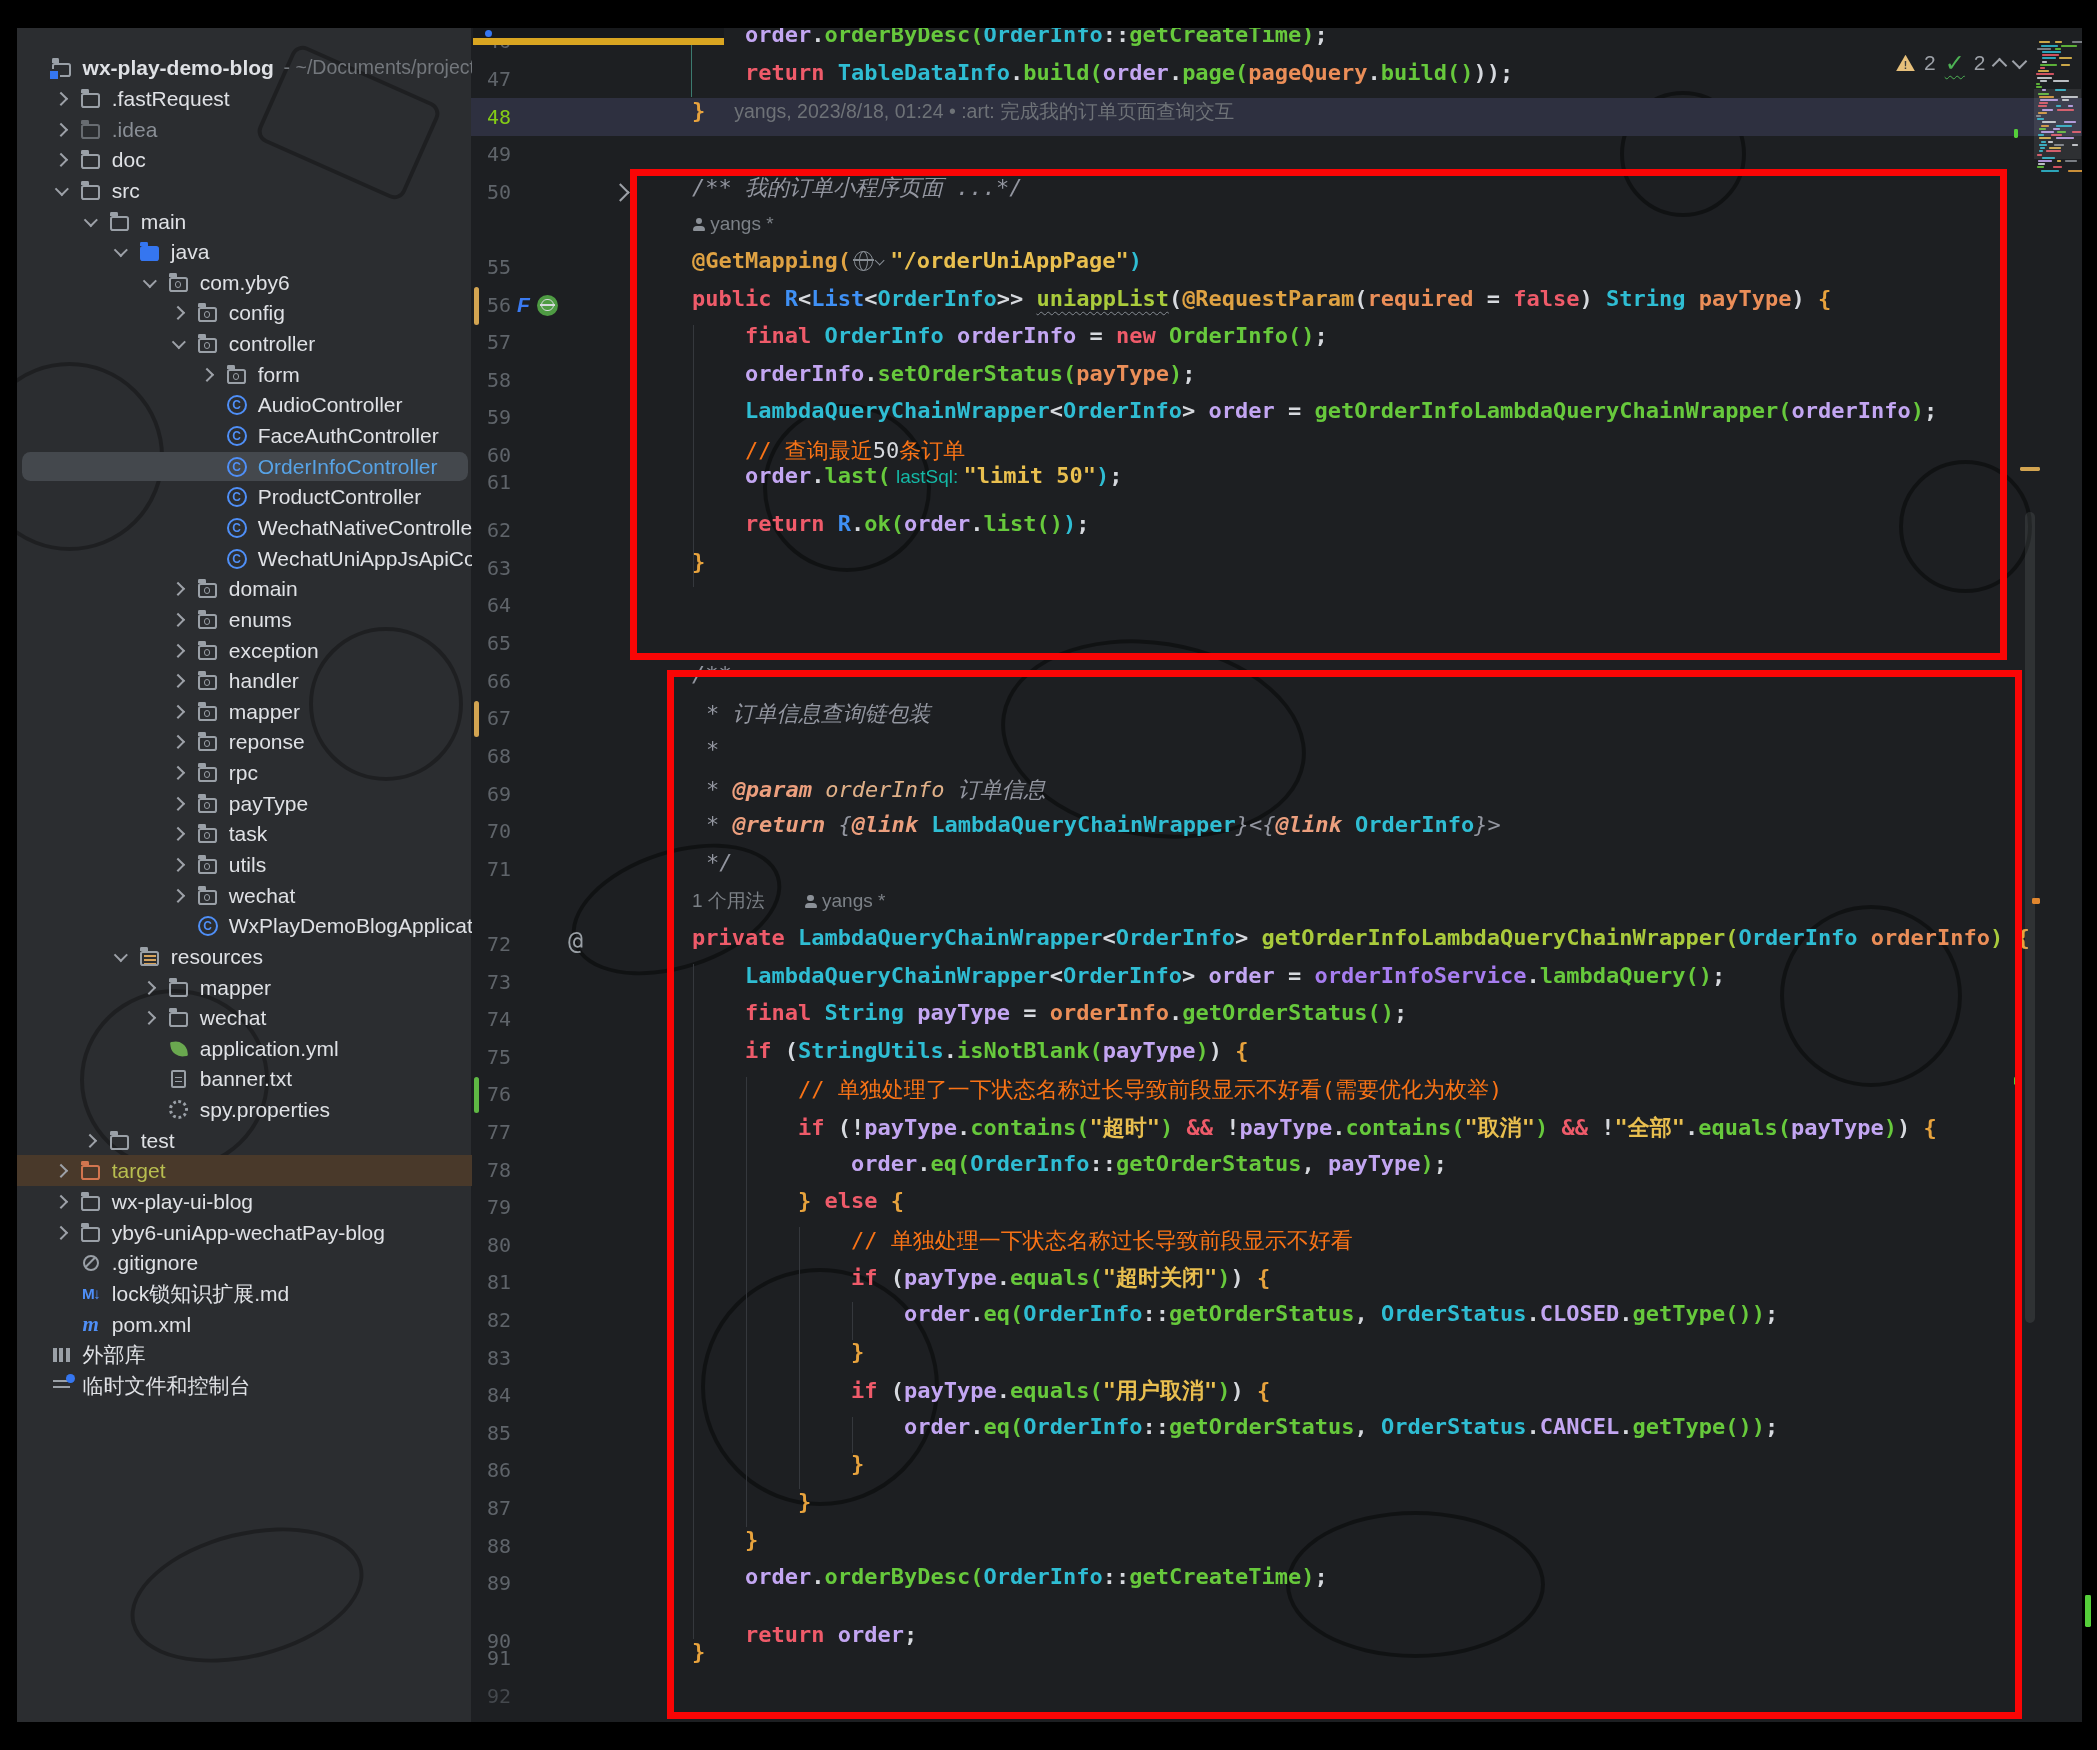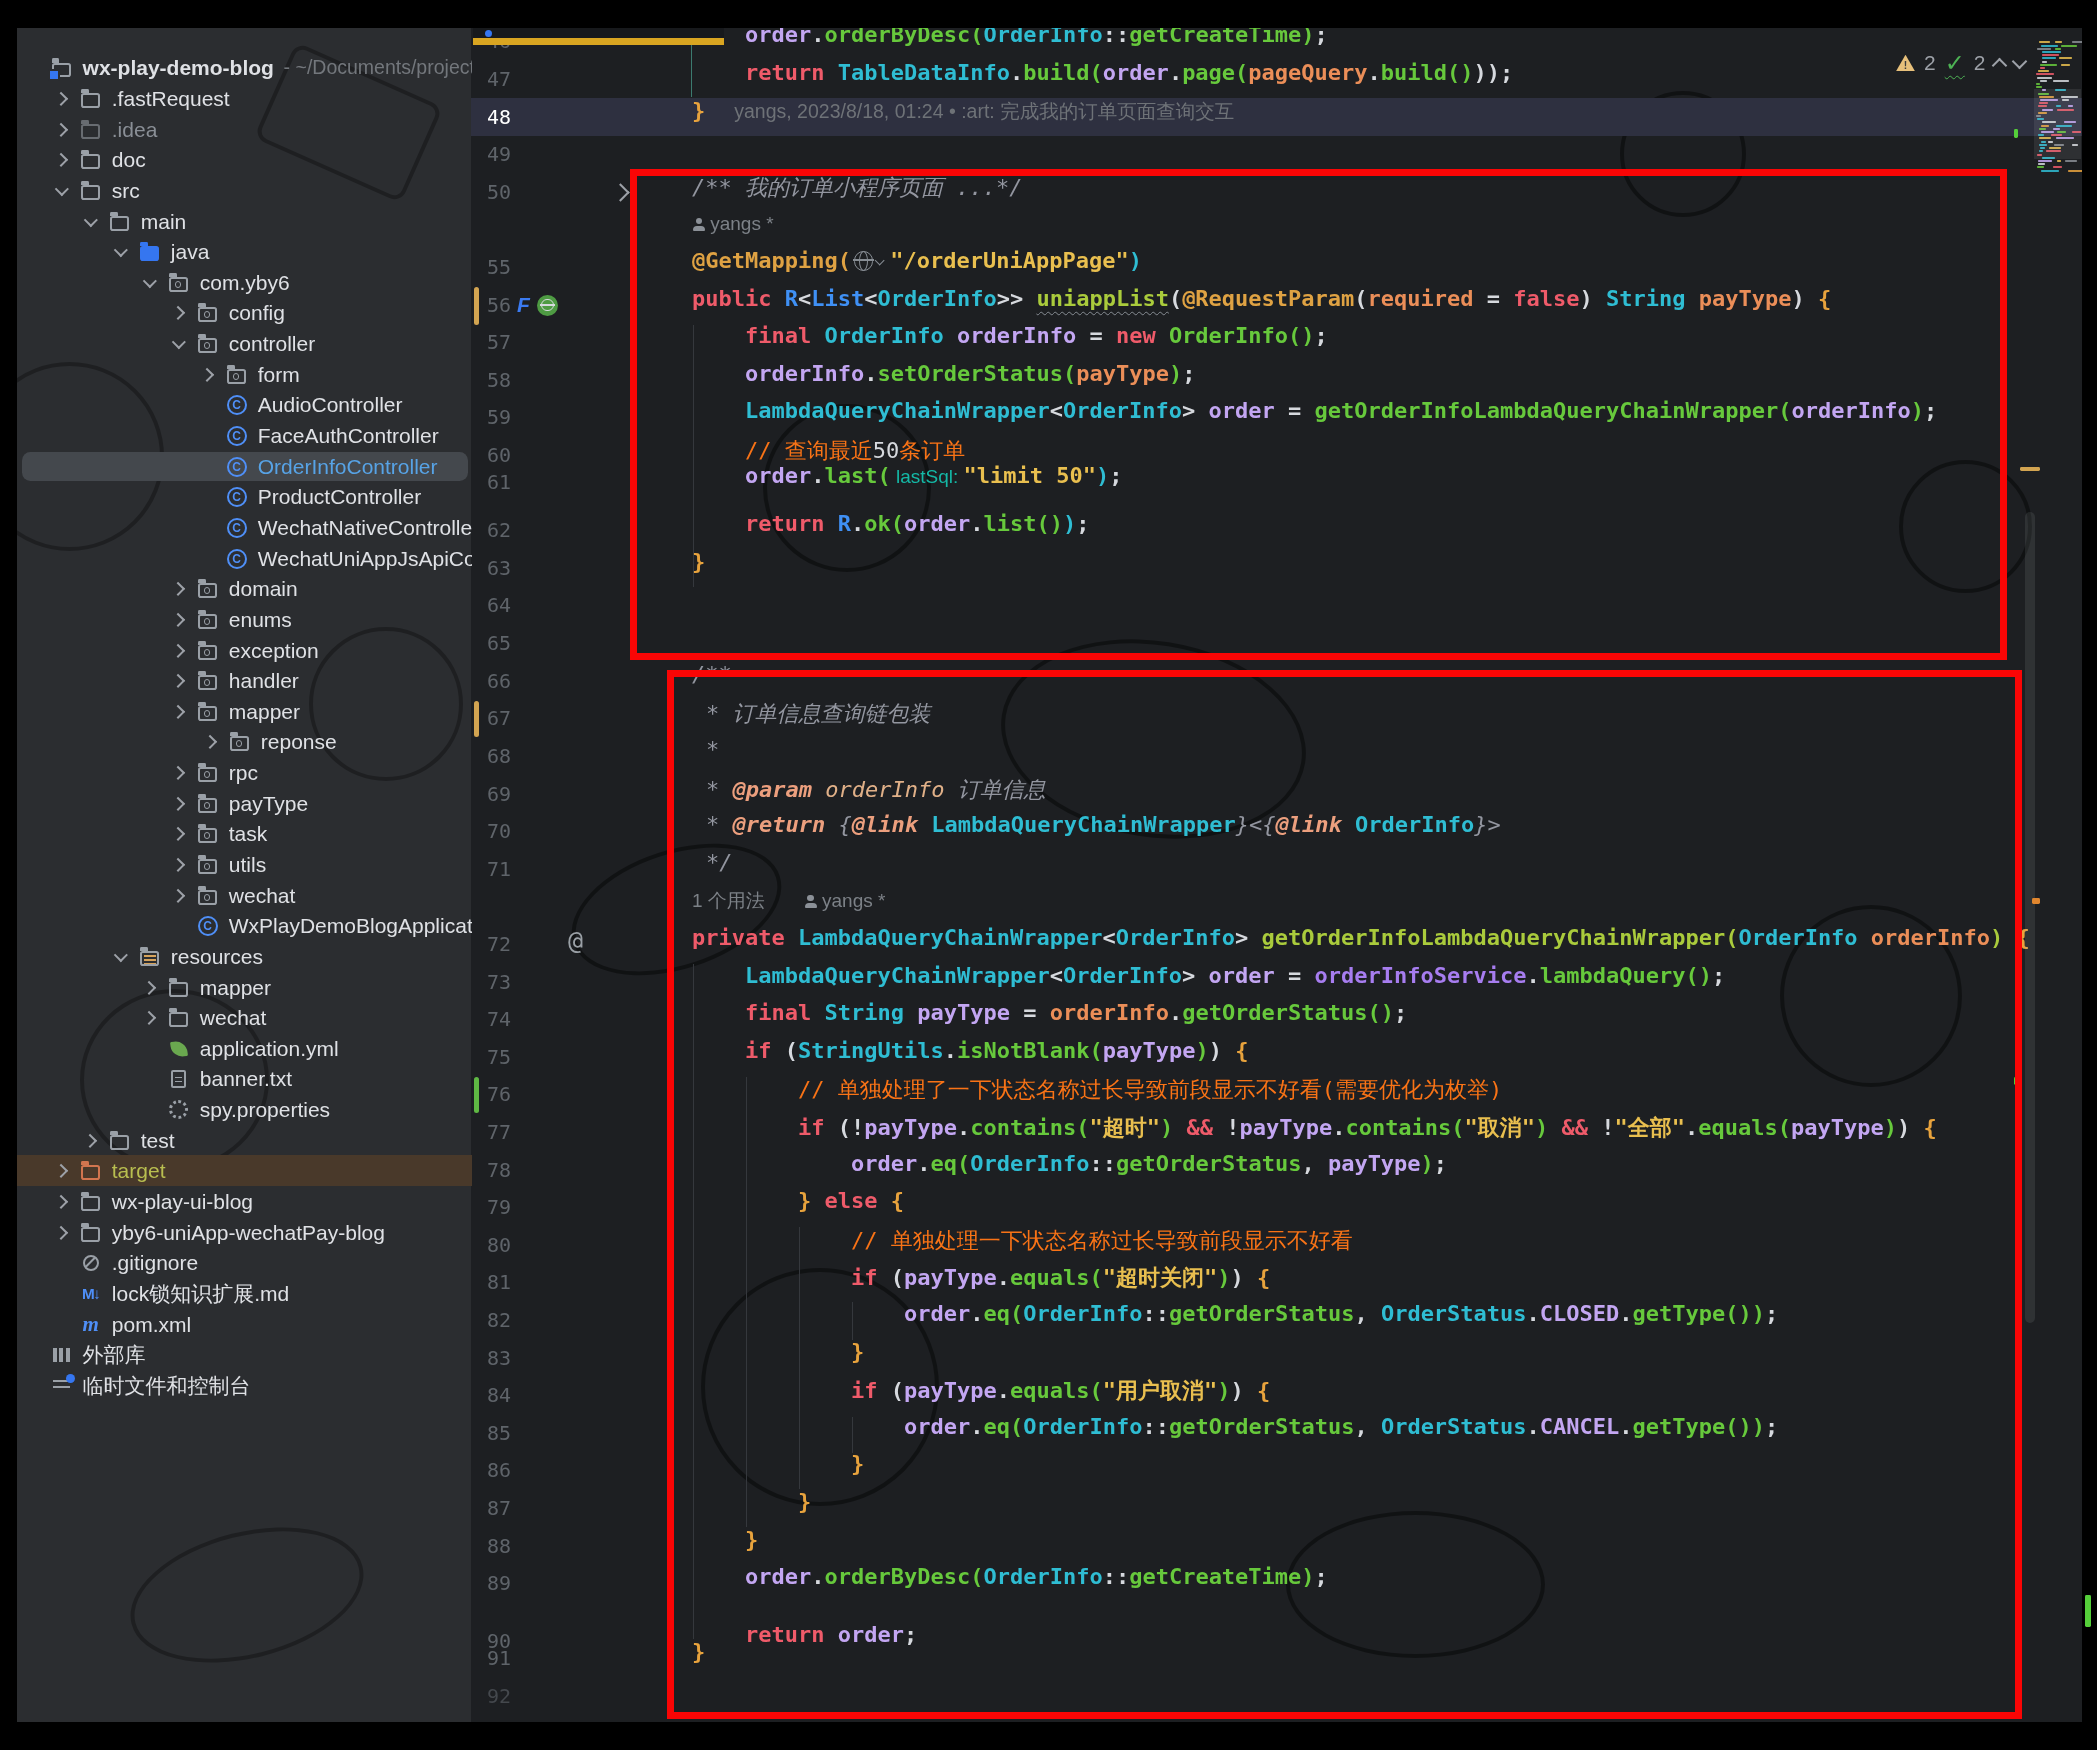--- a/index.html
+++ b/index.html
@@ -47,21 +47,21 @@
   .mvn{font:italic 700 21px "Liberation Serif",serif;color:#4f8ff7;}
   .libico{width:16.7px;height:14px;background:linear-gradient(90deg,#9aa0a7 0 4.2px,transparent 4.2px 6.3px,#9aa0a7 6.3px 10.4px,transparent 10.4px 12.5px,#9aa0a7 12.5px 16.7px);}
   .scr{width:16.7px;height:11px;background:repeating-linear-gradient(#9aa0a7 0 2.1px,transparent 2.1px 5.6px);position:relative;}
   .scr::after{content:"";position:absolute;right:-4.9px;top:-6.3px;width:9px;height:9px;background:#3576f0;border-radius:50%;}
   
   #editor{position:absolute;left:471px;top:28px;width:1611px;height:1694px;background:#1d1f22;overflow:hidden;}
   .crow{position:absolute;left:0;width:100%;height:38px;z-index:2;}
   .crow.caret{background:#2e3040;}
   .lnum{position:absolute;left:0;top:0;width:40px;text-align:right;font:400 20px "DejaVu Sans Mono",monospace;
         color:#5f646a;line-height:38px;}
-  .lnum.cur{color:#ffffff;}
+  .lnum.cur{color:#84cc16;}
   .lnum.faint{color:#44484d;}
   .ctext{position:absolute;top:0;line-height:38px;white-space:pre;font:700 22px "DejaVu Sans Mono",monospace;color:#d6d9de;}
   .tok{white-space:pre;}
   .kw{color:#ef5b6a}.ty{color:#2fbdd3}.bl{color:#3f90f5}.de{color:#aacb3c}.ca{color:#67c93c}
   .va{color:#c3a6f2}.fl{color:#a77df0}.pa{color:#eb8e58}.an{color:#dfa243}.st{color:#e9bf4f}
   .cm{color:#f97316;font-weight:400}.dc{color:#9396a0;font-weight:400;font-style:italic}
   .dt{color:#ec9f7e;font-style:italic}.dp{color:#e0b088;font-style:italic;font-weight:400}
   .br{color:#e8a33d}.pl{color:#d6d9de}.nm{color:#d6d9de;font-weight:400}
   .hi{color:#14b8a6;font-weight:400;font-size:19px;font-family:"Liberation Sans",sans-serif;}
   .sq{text-decoration:underline wavy #868c93 1.4px;text-underline-offset:4.9px;}
@@ -271,21 +271,21 @@
           </span>
           <span class="tlabel">handler</span>
         </div>
         <div class="trow" style="top: 668px; padding-left: 149px;">
           <span class="tchev closed"></span>
           <span class="ico">
             <span class="fold pkg"></span>
           </span>
           <span class="tlabel">mapper</span>
         </div>
-        <div class="trow" style="top: 698px; padding-left: 149px; margin-left: 32px;">
+        <div class="trow" style="top: 698px; padding-left: 149px;">
           <span class="tchev closed"></span>
           <span class="ico">
             <span class="fold pkg"></span>
           </span>
           <span class="tlabel">reponse</span>
         </div>
         <div class="trow" style="top: 729px; padding-left: 149px;">
           <span class="tchev closed"></span>
           <span class="ico">
             <span class="fold pkg"></span>

